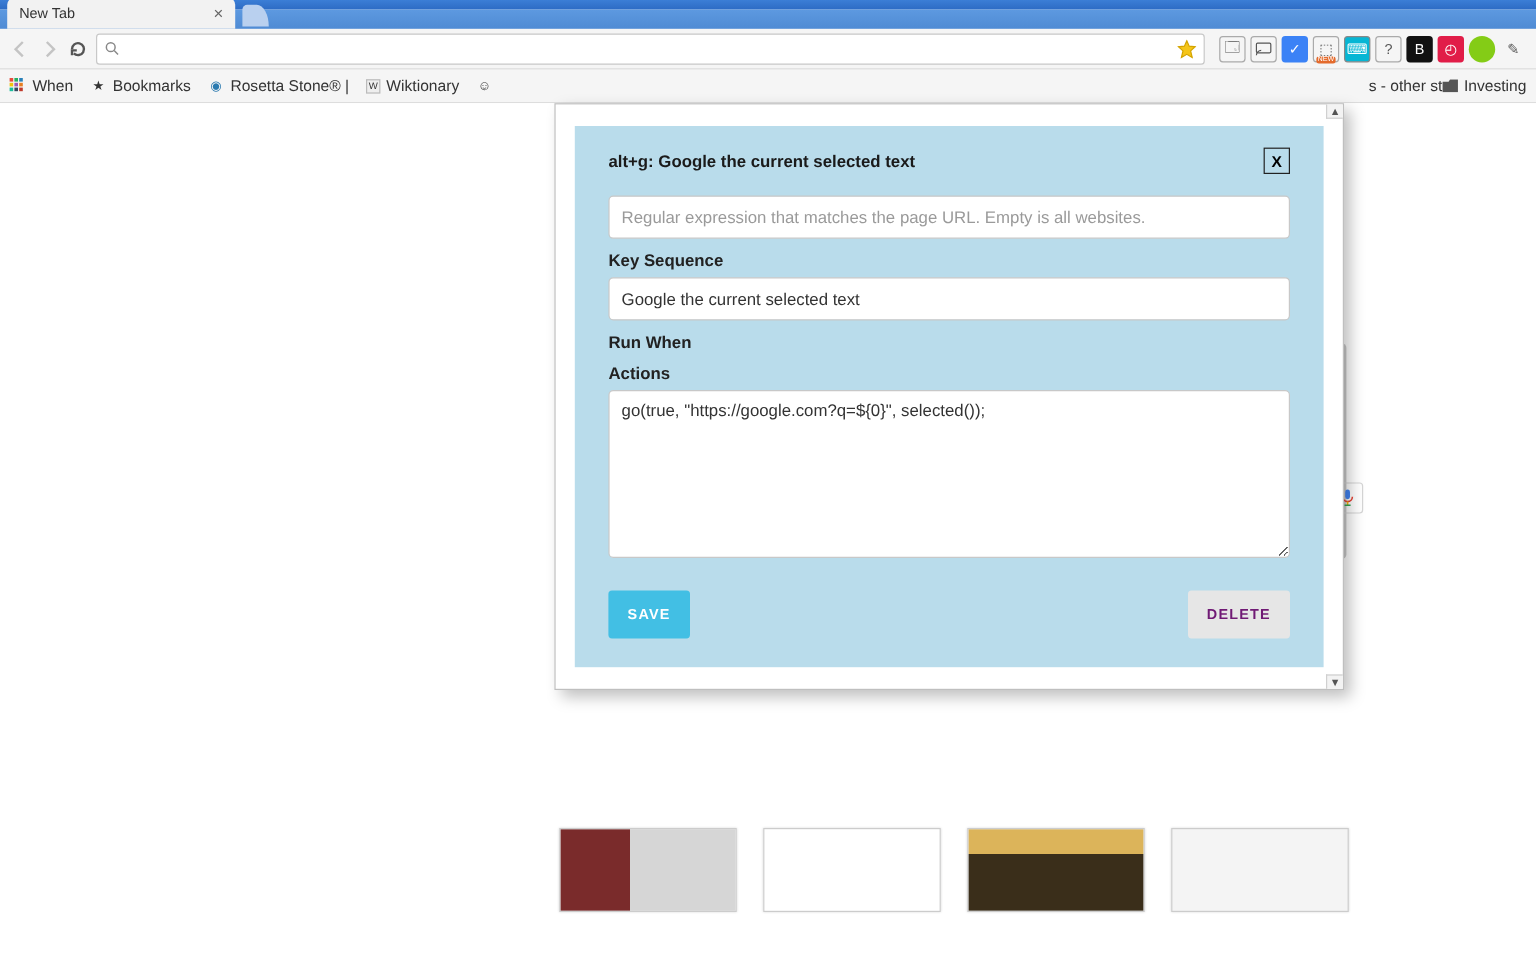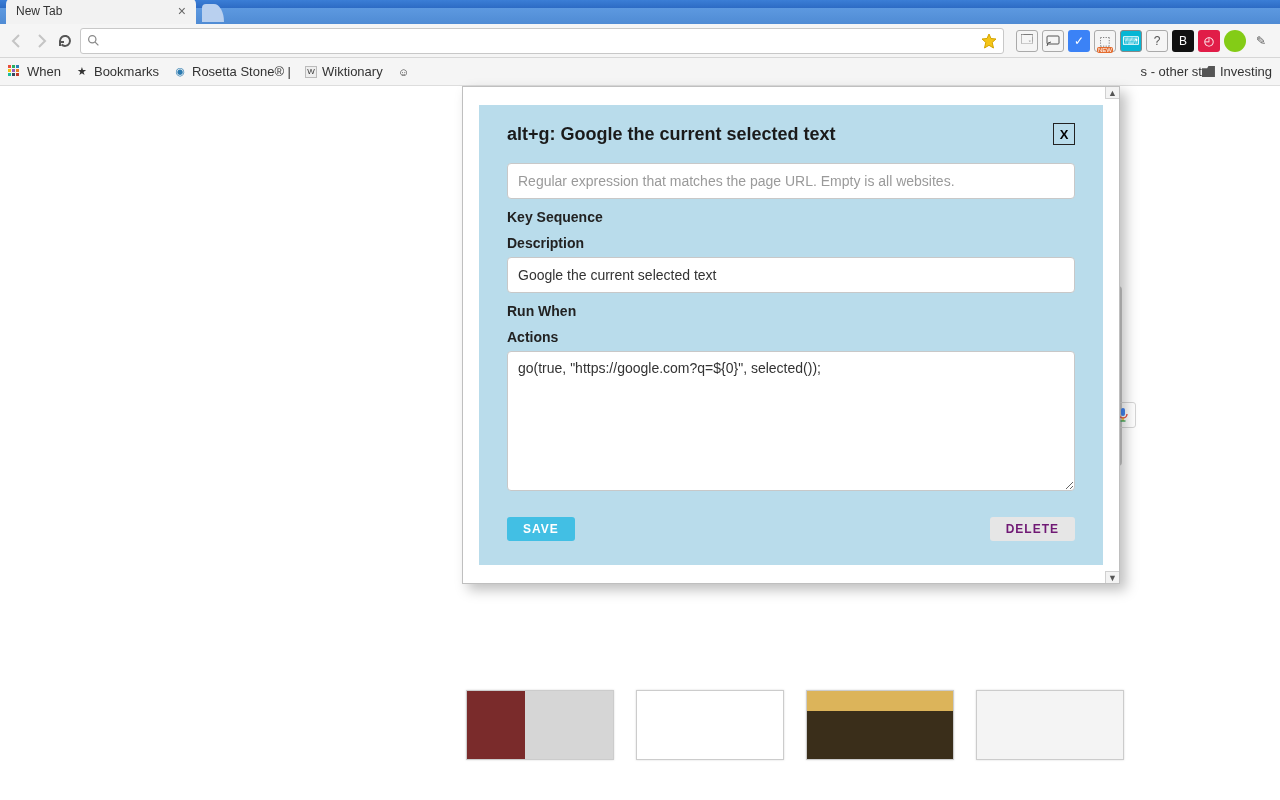--- a/index.html
+++ b/index.html
@@ -59,30 +59,30 @@
   .mic-box{ position:absolute; top:316px; right:144px; width:26px; height:26px; border:1px solid #d6d6d6; border-radius:3px; display:flex; align-items:center; justify-content:center; }
 
   
   .scroll-stub{ position:absolute; right:158px; top:200px; width:8px; height:180px; background:#ccc; border-radius:4px; }
   .popup{ position:absolute; left:462px; top:0; width:658px; background:#fff; border:1px solid #bfbfbf; box-shadow:6px 6px 12px rgba(0,0,0,.25); }
   .popup-arrows{ position:absolute; right:0; top:0; width:14px; display:flex; flex-direction:column; gap:0; }
   .popup-arrows div{ height:12px; display:flex; align-items:center; justify-content:center; color:#555; font-size:9px; cursor:pointer; background:#f3f3f3; border-left:1px solid #d0d0d0; border-bottom:1px solid #d0d0d0; }
   .popup-arrows .down{ position:absolute; bottom:0; right:0; width:14px; border-top:1px solid #d0d0d0; border-bottom:none;}
   .popup-inner{ margin:18px 16px 18px 16px; background:#b9dceb; padding:18px 28px 24px 28px; }
   .popup-header{ display:flex; align-items:center; justify-content:space-between; margin-bottom:18px; }
-  .popup-title{ font-size:18px; font-weight:bold; color:#1a1a1a; }
+  .popup-title{ font-size:14px; font-weight:bold; color:#1a1a1a; }
   .close-btn{ width:22px; height:22px; border:1px solid #222; display:flex; align-items:center; justify-content:center; font-size:13px; font-weight:bold; cursor:pointer; background:#b9dceb; }
   .form-label{ font-weight:bold; font-size:14px; color:#222; margin-top:10px; margin-bottom:6px; }
   .form-label:first-of-type{ margin-top:0; }
   .text-input{ width:100%; height:36px; border:1px solid #c8c8c8; border-radius:4px; padding:0 10px; font-size:14px; color:#333; outline:none; background:#fff; }
   .text-input::placeholder{ color:#9a9a9a; }
   .key-seq{ border:2px solid #43b7e6; }
   .textarea{ width:100%; height:140px; border:1px solid #c8c8c8; border-radius:4px; padding:8px 10px; font-size:14px; color:#333; resize:both; outline:none; background:#fff; font-family:Arial,Helvetica,sans-serif;}
   .btn-row{ display:flex; gap:14px; margin-top:22px; align-items:center; }
-  .btn{ border:none; border-radius:3px; padding:0 16px; height:24px; font-size:12px; font-weight:bold; letter-spacing:1px; cursor:pointer; }
+  .btn{ border:none; border-radius:3px; padding:0 16px; height:40px; font-size:12px; font-weight:bold; letter-spacing:1px; cursor:pointer; }
   .btn-primary{ background:#42bfe4; color:#fff; }
   .btn-secondary{ background:#42bfe4; color:#fff; }
   .btn-delete{ margin-left:auto; background:#e6e6e6; color:#701a75; }
 
   svg { display:block; }
 </style>
 </head>
 <body>
 
 <div class="titlebar"></div>
@@ -209,21 +209,20 @@
     <div class="popup-inner">
       <div class="popup-header">
         <div class="popup-title">alt+g: Google the current selected text</div>
         <div class="close-btn">X</div>
       </div>
 
       <input class="text-input" type="text" placeholder="Regular expression that matches the page URL. Empty is all websites." style="">
 
       <div class="form-label">Key Sequence</div>
 
-      <div class="form-label">Description</div>
       <input class="text-input" type="text" value="Google the current selected text" style="">
 
       <div class="form-label">Run When</div>
 
       <div class="form-label">Actions</div>
       <textarea class="textarea" style="">go(true, "https://google.com?q=${0}", selected());</textarea>
 
       <div class="btn-row">
         <button class="btn btn-primary">SAVE</button>
         <button class="btn btn-delete">DELETE</button>

